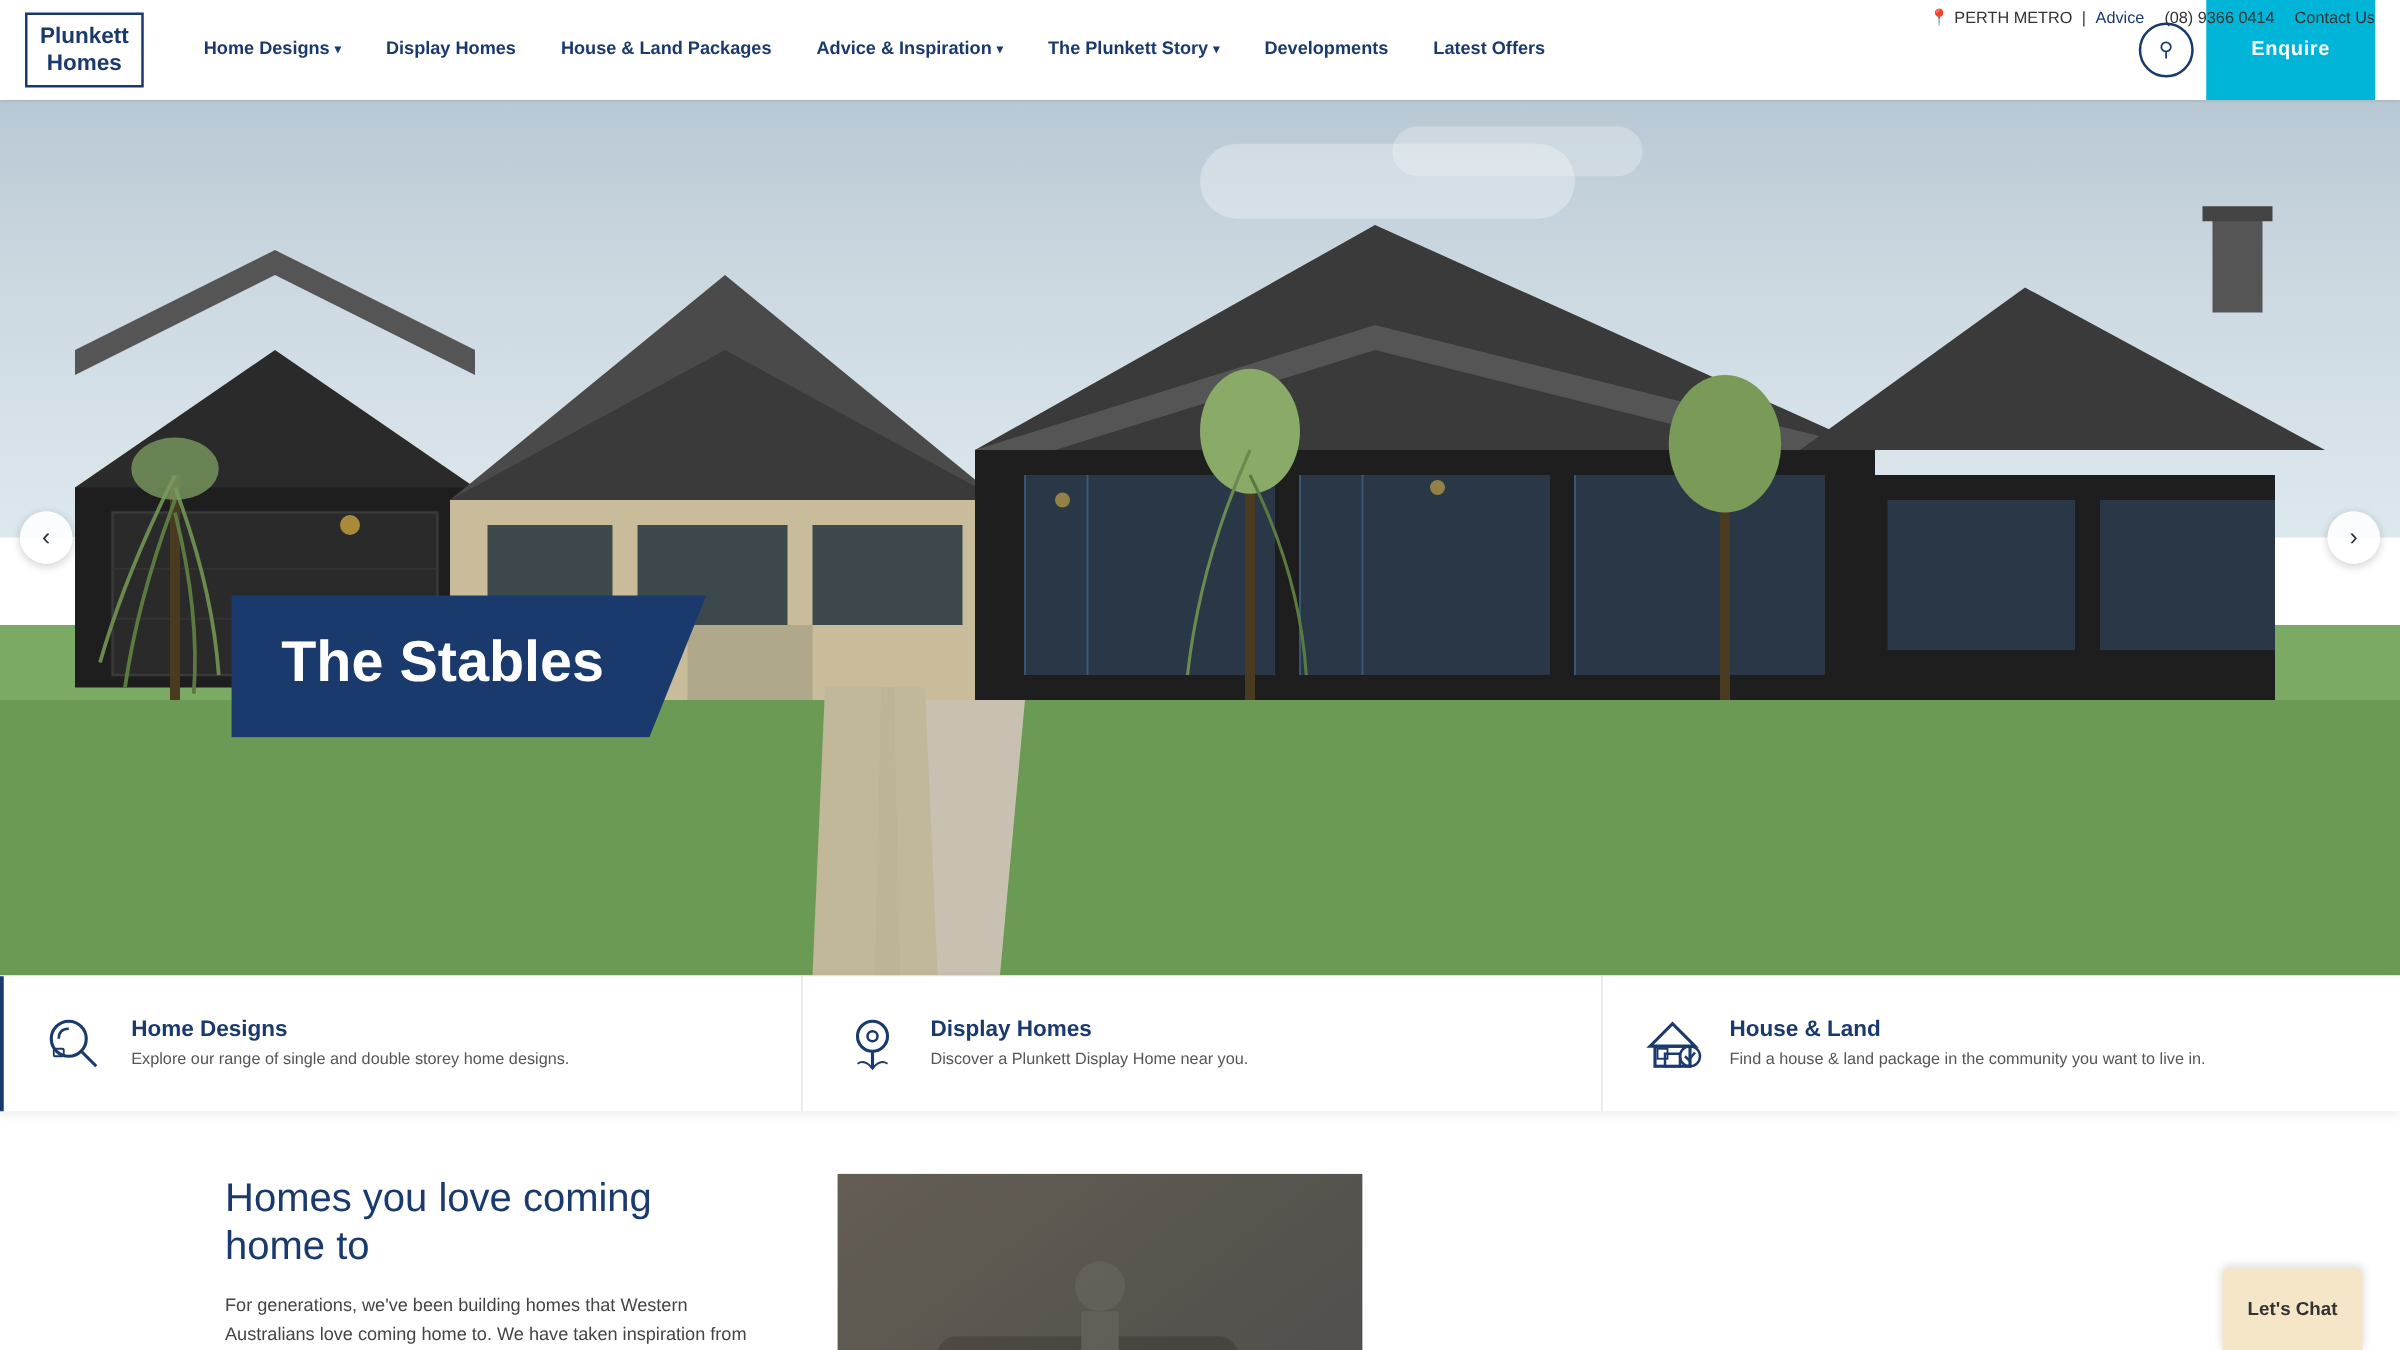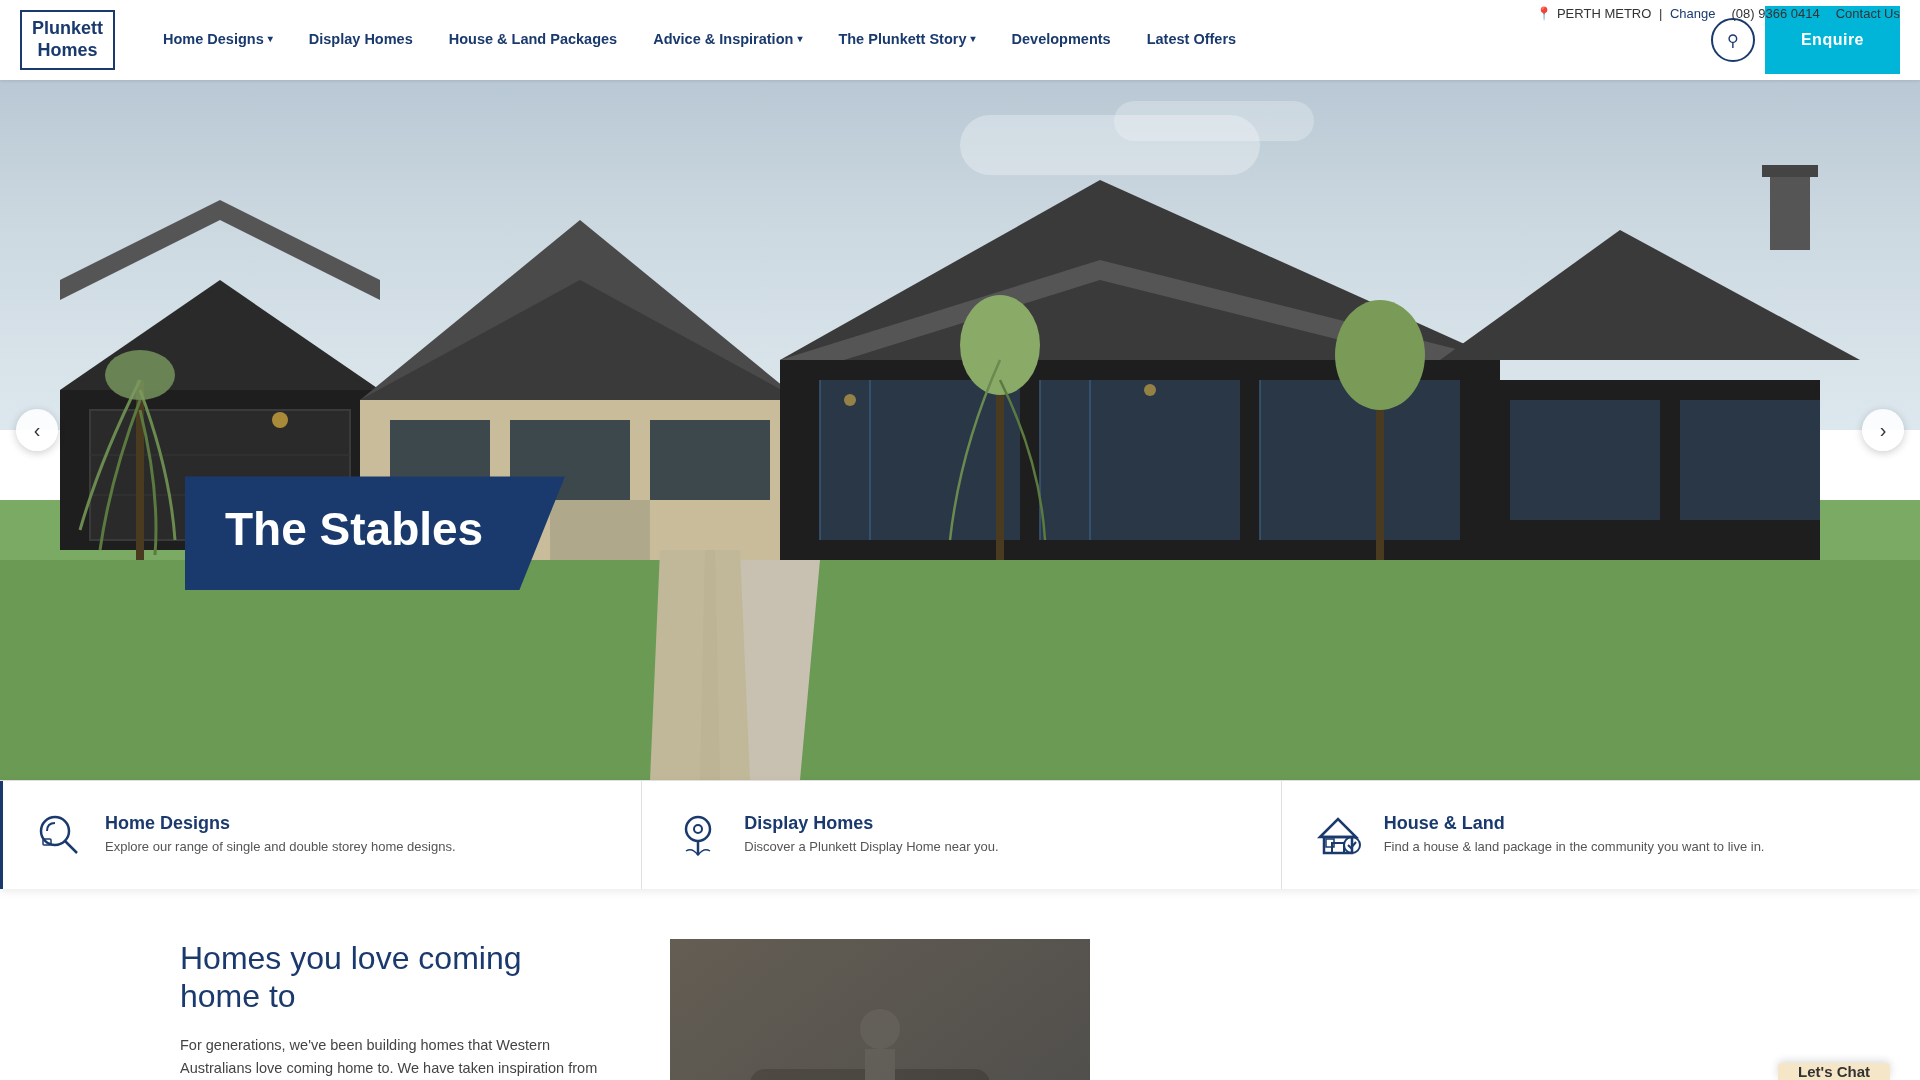--- a/index.html
+++ b/index.html
@@ -94,21 +94,21 @@
       color: #1a3a6e;
       font-size: 18px;
     }
 
     .enquire-btn {
       background: #00b5d8;
       color: #fff;
       font-size: 16px;
       font-weight: bold;
       padding: 0 36px;
-      height: 68px;
+      height: 80px;
       display: flex;
       align-items: center;
       cursor: pointer;
       margin-left: 10px;
       letter-spacing: 0.5px;
     }
 
     
     .hero {
       position: relative;
@@ -237,21 +237,21 @@
       height: 100%;
       background: linear-gradient(135deg, #3a3a3a 0%, #555 40%, #6a6a6a 70%, #4a4a4a 100%);
     }
 
     
     .lets-chat {
       position: fixed;
       bottom: 0;
       right: 30px;
       background: #f5e6c8;
-      padding: 0 20px;
+      padding: 24px 20px;
       font-weight: bold;
       font-size: 15px;
       color: #333;
       cursor: pointer;
       border-radius: 4px 4px 0 0;
       box-shadow: 0 -2px 8px rgba(0,0,0,0.15);
     }
 
     
     .pin-icon::before { content: "📍"; font-size: 13px; }
@@ -260,21 +260,21 @@
     .search-icon-sym { font-size: 16px; }
   </style>
 </head>
 <body>
 
 <div class="top-bar">
   <span class="location">
     <span class="pin-icon"></span>
     <span>PERTH METRO</span>
     &nbsp;|&nbsp;
-    <span style="cursor:pointer; color:#1a3a6e;">Change</span>
+    <span style="cursor:pointer; color:#1a3a6e;">Advice</span>
   </span>
   <span class="phone">(08) 9366 0414</span>
   <span class="contact">Contact Us</span>
 </div>
 
 <header class="header">
 
   <div class="logo-wrap">
     <div class="logo-text">
       <span>Plunkett</span><br>

